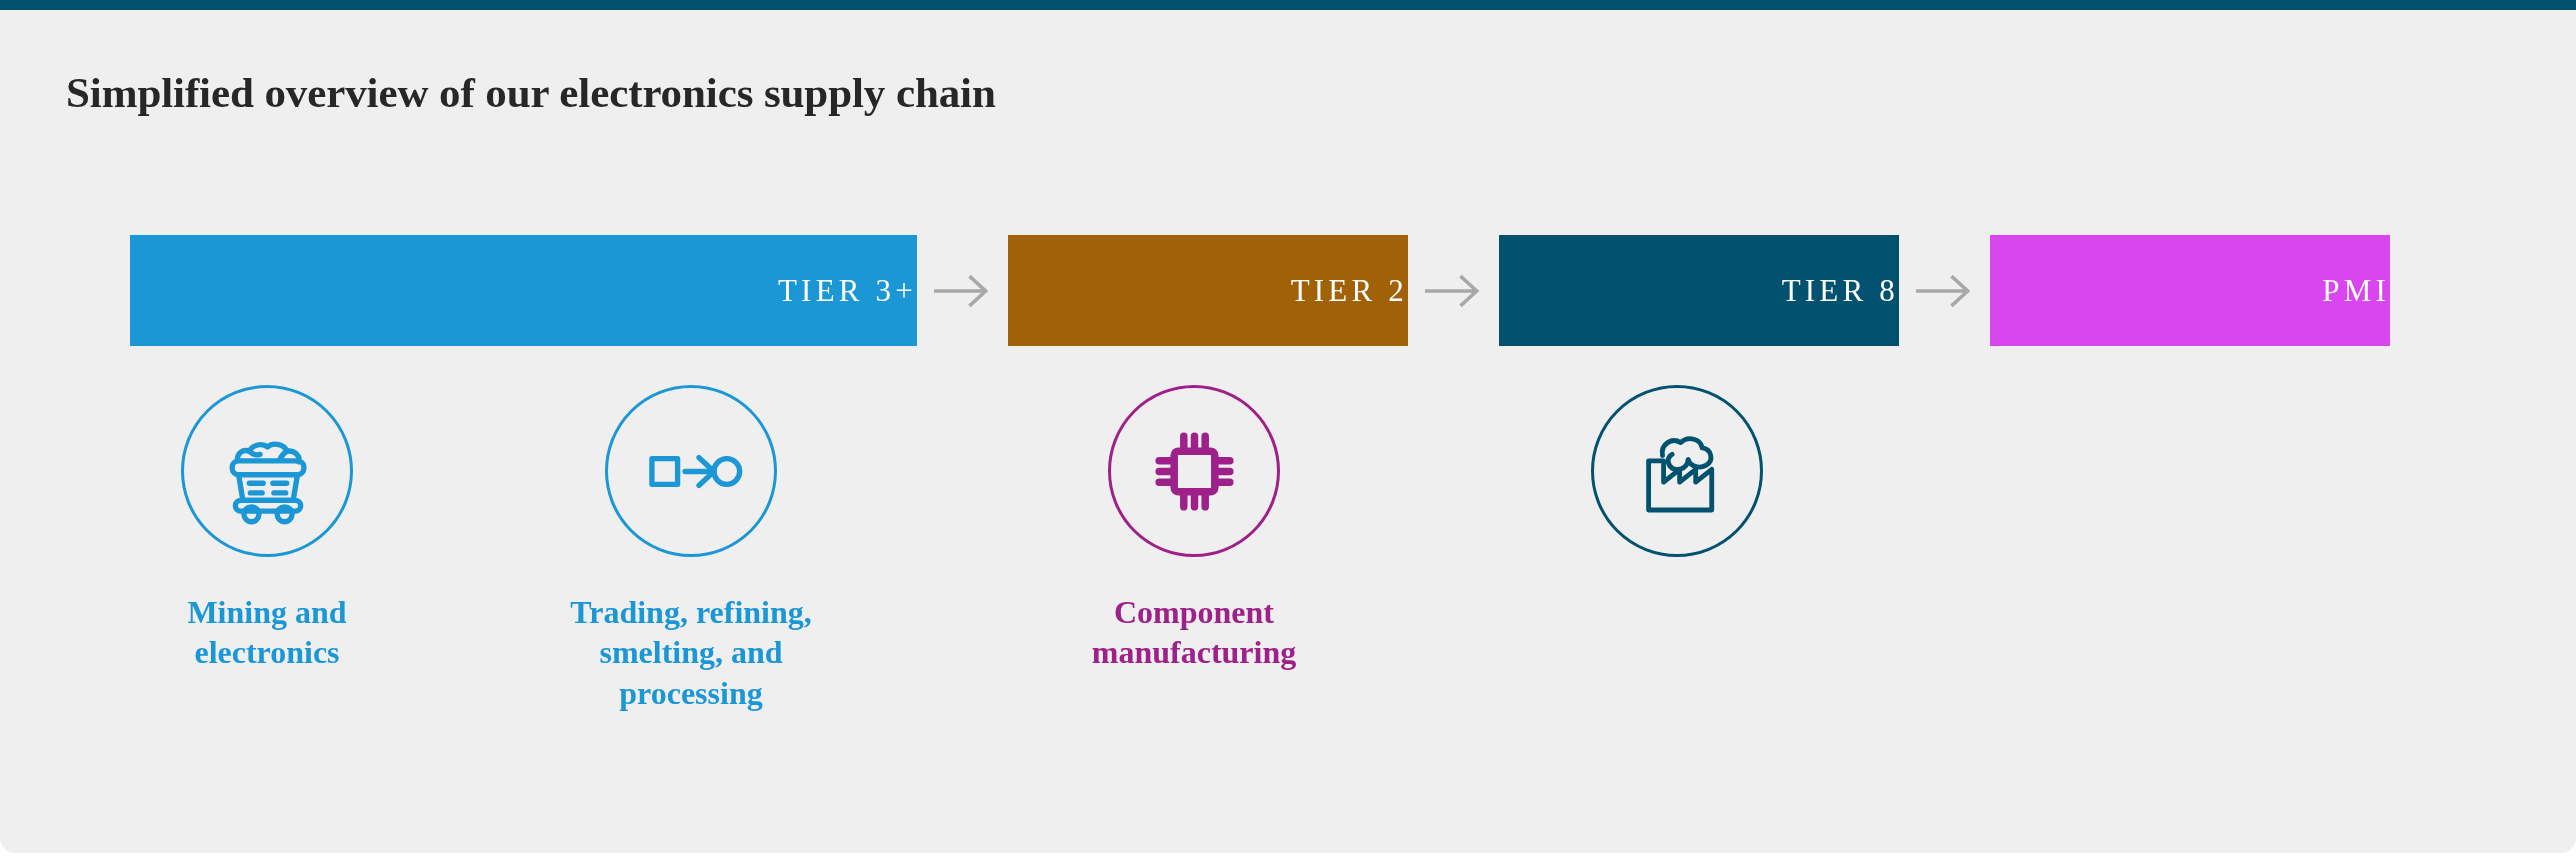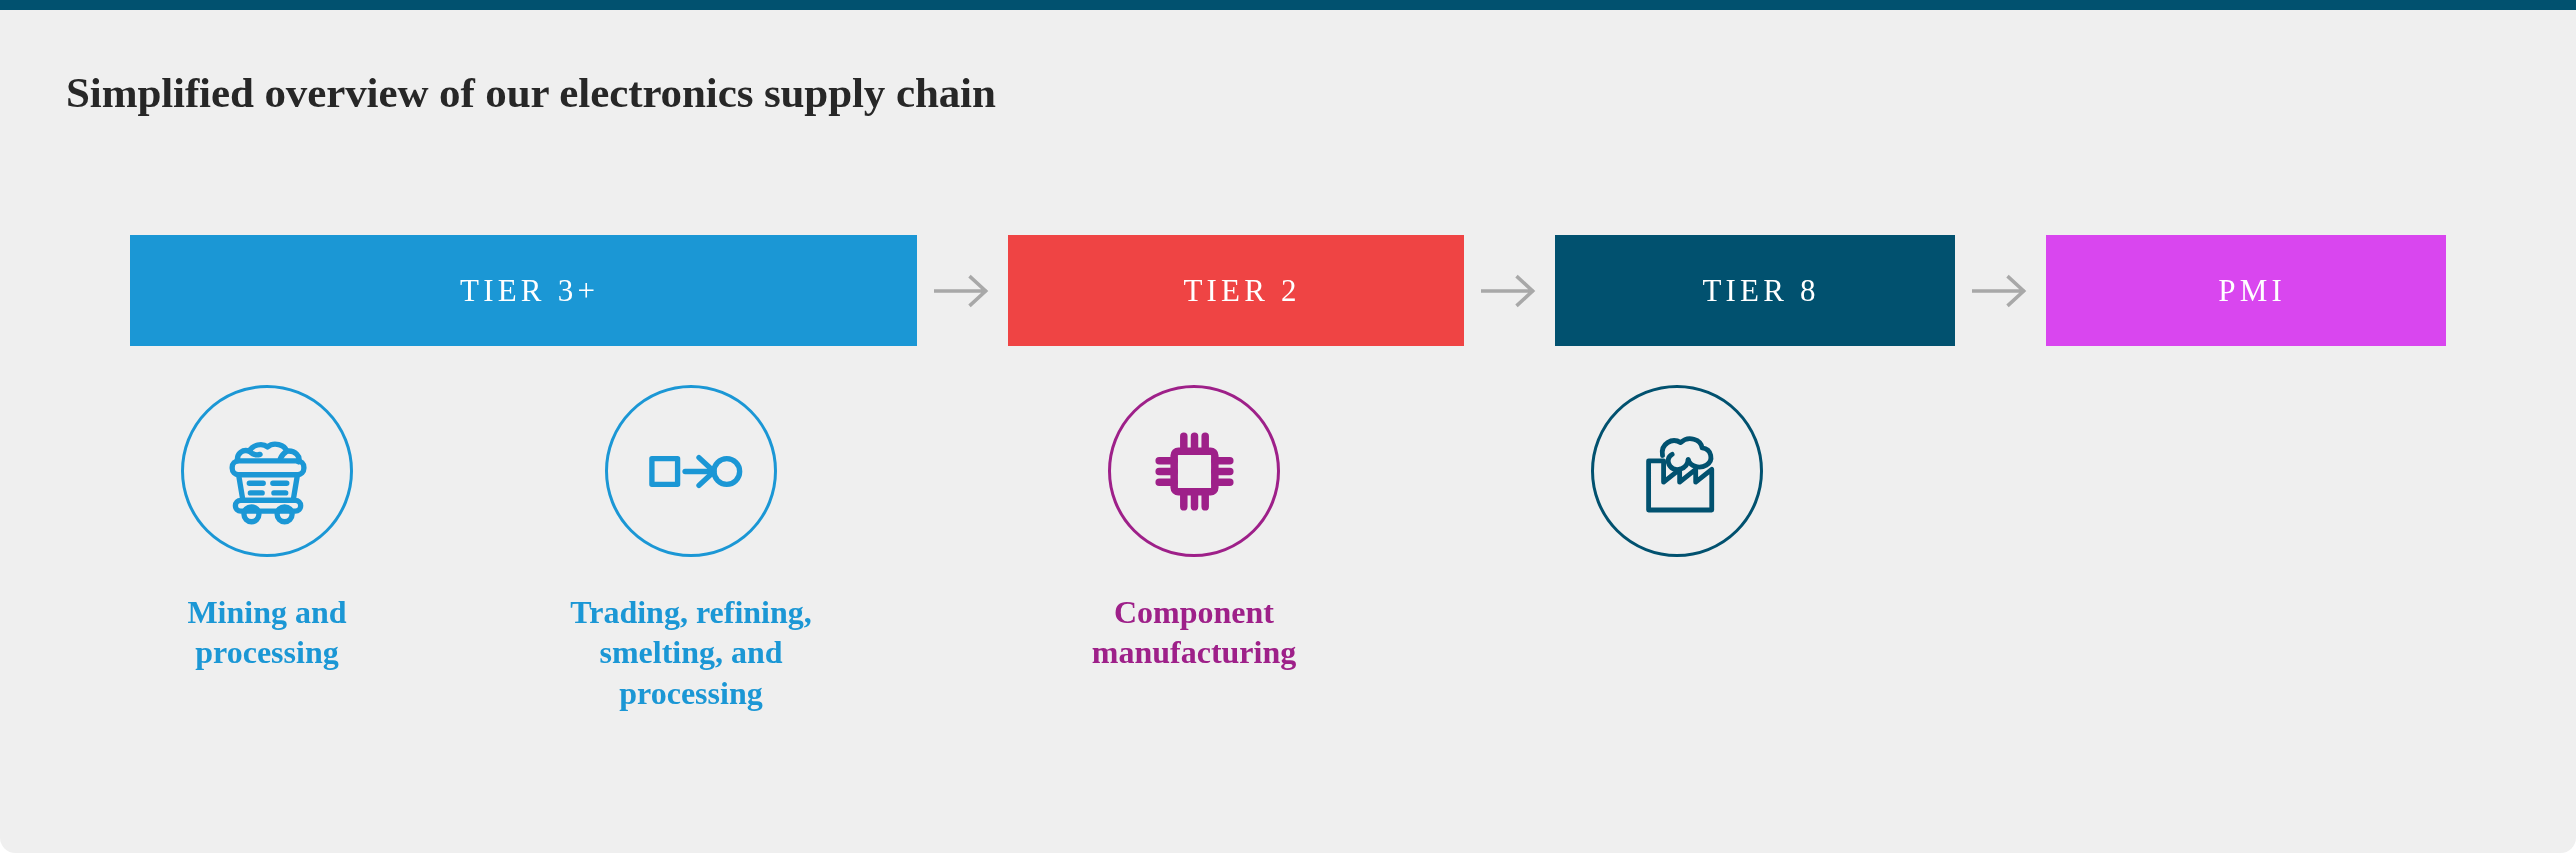--- a/index.html
+++ b/index.html
@@ -58,21 +58,21 @@
     top: 225px;
     height: 111px;
     display: flex;
     align-items: stretch;
   }
 
   .tier-bar {
     height: 111px;
     display: flex;
     align-items: center;
-    justify-content: center;
+    justify-content: flex-end;
     padding-left: 8px;
   }
 
   .tier-bar-label {
     color: #ffffff;
     font-size: 31px;
     font-weight: 400;
     letter-spacing: 4.2px;
     text-indent: 4.2px;
     white-space: nowrap;
@@ -140,21 +140,21 @@
       <div class="tier-bar" style="width:787px;background:#1B97D5;">
         <span class="tier-bar-label">TIER 3+</span>
       </div>
 
       <div class="tier-arrow">
         <svg width="57" height="36" viewBox="0 0 96 60">
           <path d="M2 30 H86 M62 7 L87 30 L62 53" fill="none" stroke="#A8A8A8" stroke-width="6" stroke-linecap="square" stroke-linejoin="miter"></path>
         </svg>
       </div>
 
-      <div class="tier-bar" style="width:456px;background:#ef4444;">
+      <div class="tier-bar" style="width:400px;background:#a16207;">
         <span class="tier-bar-label">TIER 2</span>
       </div>
 
       <div class="tier-arrow">
         <svg width="57" height="36" viewBox="0 0 96 60">
           <path d="M2 30 H86 M62 7 L87 30 L62 53" fill="none" stroke="#A8A8A8" stroke-width="6" stroke-linecap="square" stroke-linejoin="miter"></path>
         </svg>
       </div>
 
       <div class="tier-bar" style="width:400px;background:#01516F;">
@@ -191,21 +191,21 @@
 
               <path d="M33 61 H46 M55 61 H68 M34 70 H45 M56 70 H67"></path>
 
               <rect x="20" y="77" width="61" height="10" rx="5"></rect>
 
               <circle cx="35" cy="90" r="7"></circle>
               <circle cx="66" cy="90" r="7"></circle>
             </g>
           </svg>
         </div>
-        <div class="stage-caption" style="color:#1B97D5;">Mining and processing</div>
+        <div class="stage-caption" style="color:#1B97D5;">Mining and electronics</div>
       </div>
 
       <div class="stage" style="left:927px;">
         <div class="stage-icon" style="border:3.6px solid #9E2089;">
           <svg width="107" height="107" viewBox="0 0 100 100">
             <g fill="none" stroke="#9E2089" stroke-width="7" stroke-linecap="round" stroke-linejoin="round">
               <rect x="31" y="31" width="38" height="38" rx="4"></rect>
 
               <path d="M40 31 V17 M50 31 V17 M60 31 V17"></path>
 

